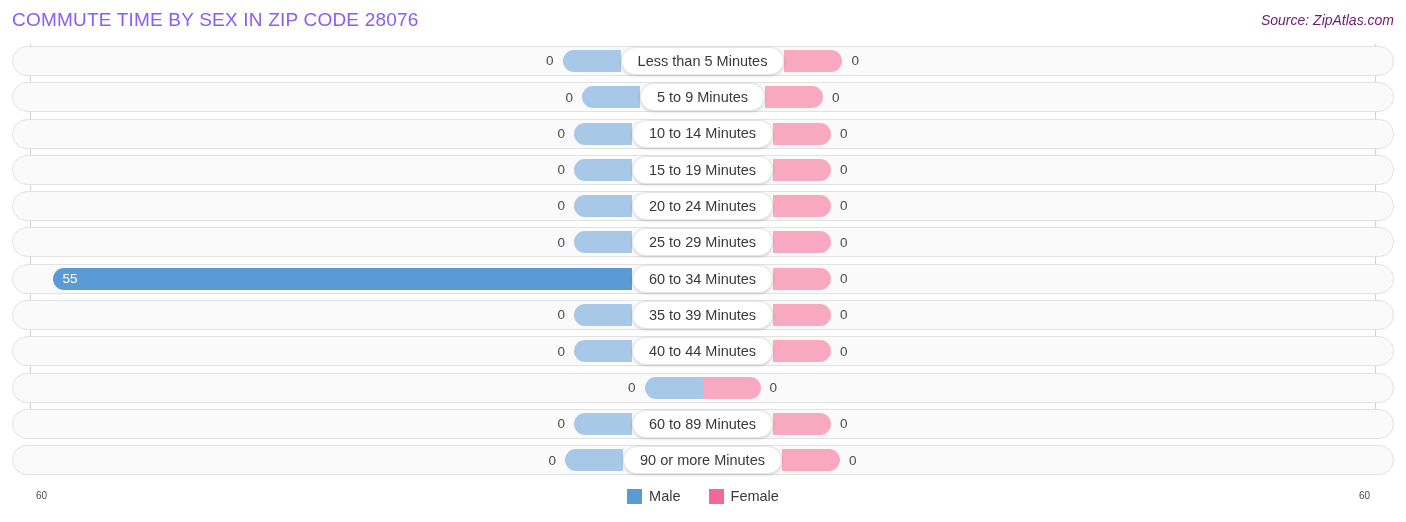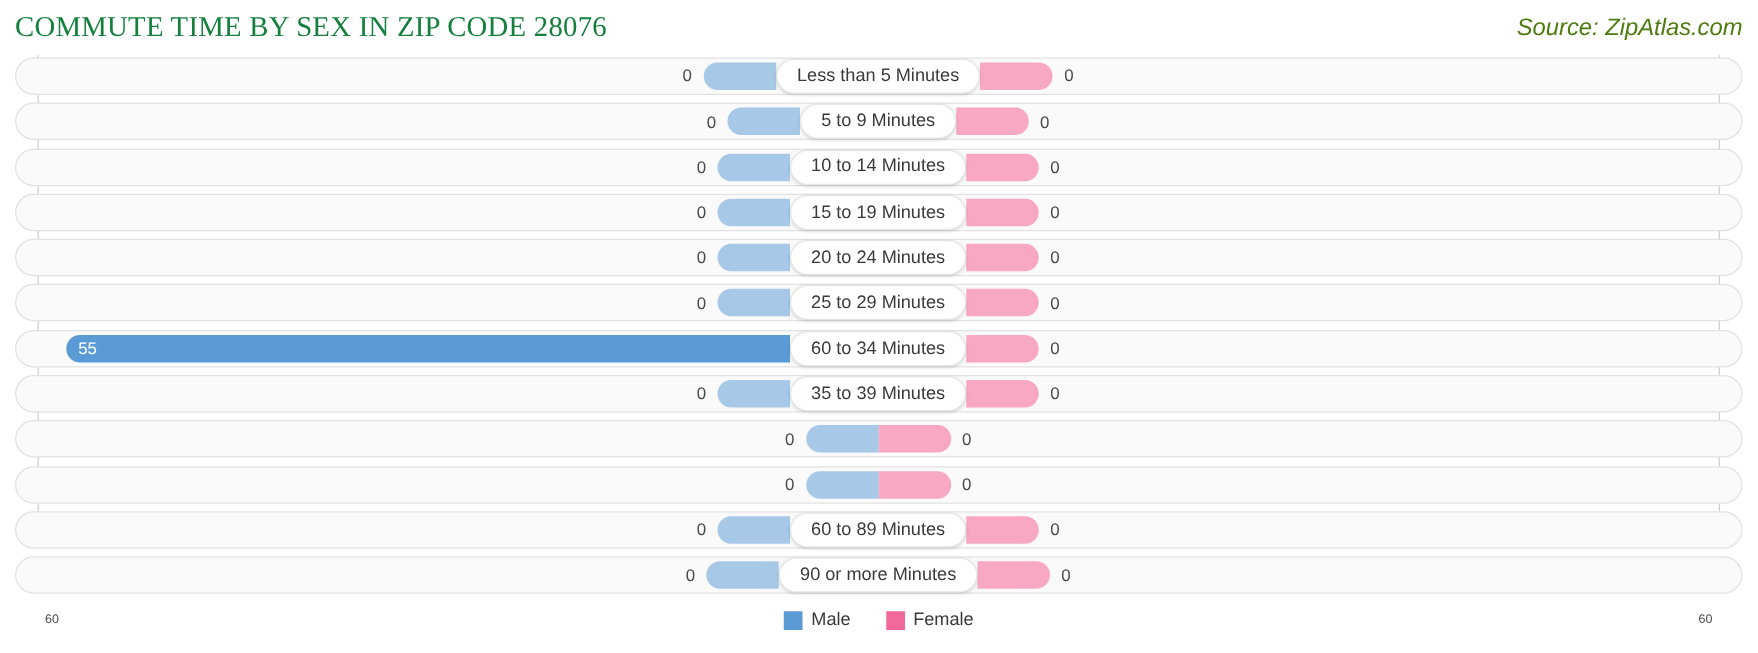--- a/index.html
+++ b/index.html
@@ -18,33 +18,32 @@
 
   
   .header {
     position: relative;
     height: 44px;
   }
   .chart-title {
     position: absolute;
     left: 12px;
     top: 9px;
-    font-size: 23px;
+    font-size: 19px;
     letter-spacing: 0.2px;
-    color: #15803d;
+    color: #8b5cf6;
     white-space: nowrap;
-    font-family: Liberation Serif, serif;
   }
   .source {
     position: absolute;
     right: 12px;
     top: 12px;
-    font-size: 19px;
+    font-size: 14px;
     font-style: italic;
-    color: #4d7c0f;
+    color: #701a75;
     white-space: nowrap;
   }
 
   
   .plot {
     position: absolute;
     left: 0;
     top: 44px;
     width: 1406px;
     height: 438px;
@@ -351,20 +350,23 @@
             <span class="axis-value female">0</span>
           </div>
         </div>
       </div>
       <div class="row">
         <div class="track"></div>
         <div class="bars">
           <div class="side male">
             <span class="axis-value male">0</span>
             <div class="bar male" style="width: 58px;"></div>
+          </div>
+          <div class="cat-pill">
+            <span class="cat-label">40 to 44 Minutes</span>
           </div>
           <div class="side female">
             <div class="bar female" style="width: 58px;"></div>
             <span class="axis-value female">0</span>
           </div>
         </div>
       </div>
       <div class="row">
         <div class="track"></div>
         <div class="bars">

